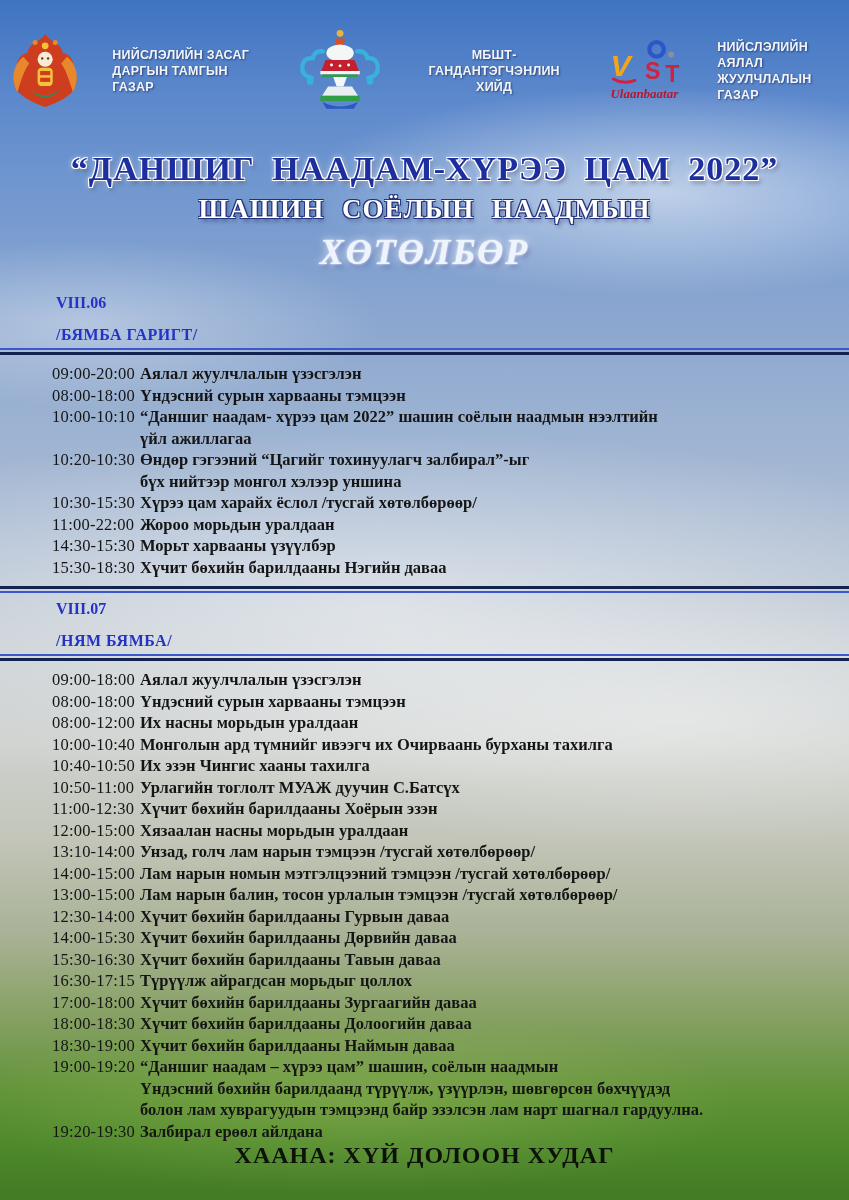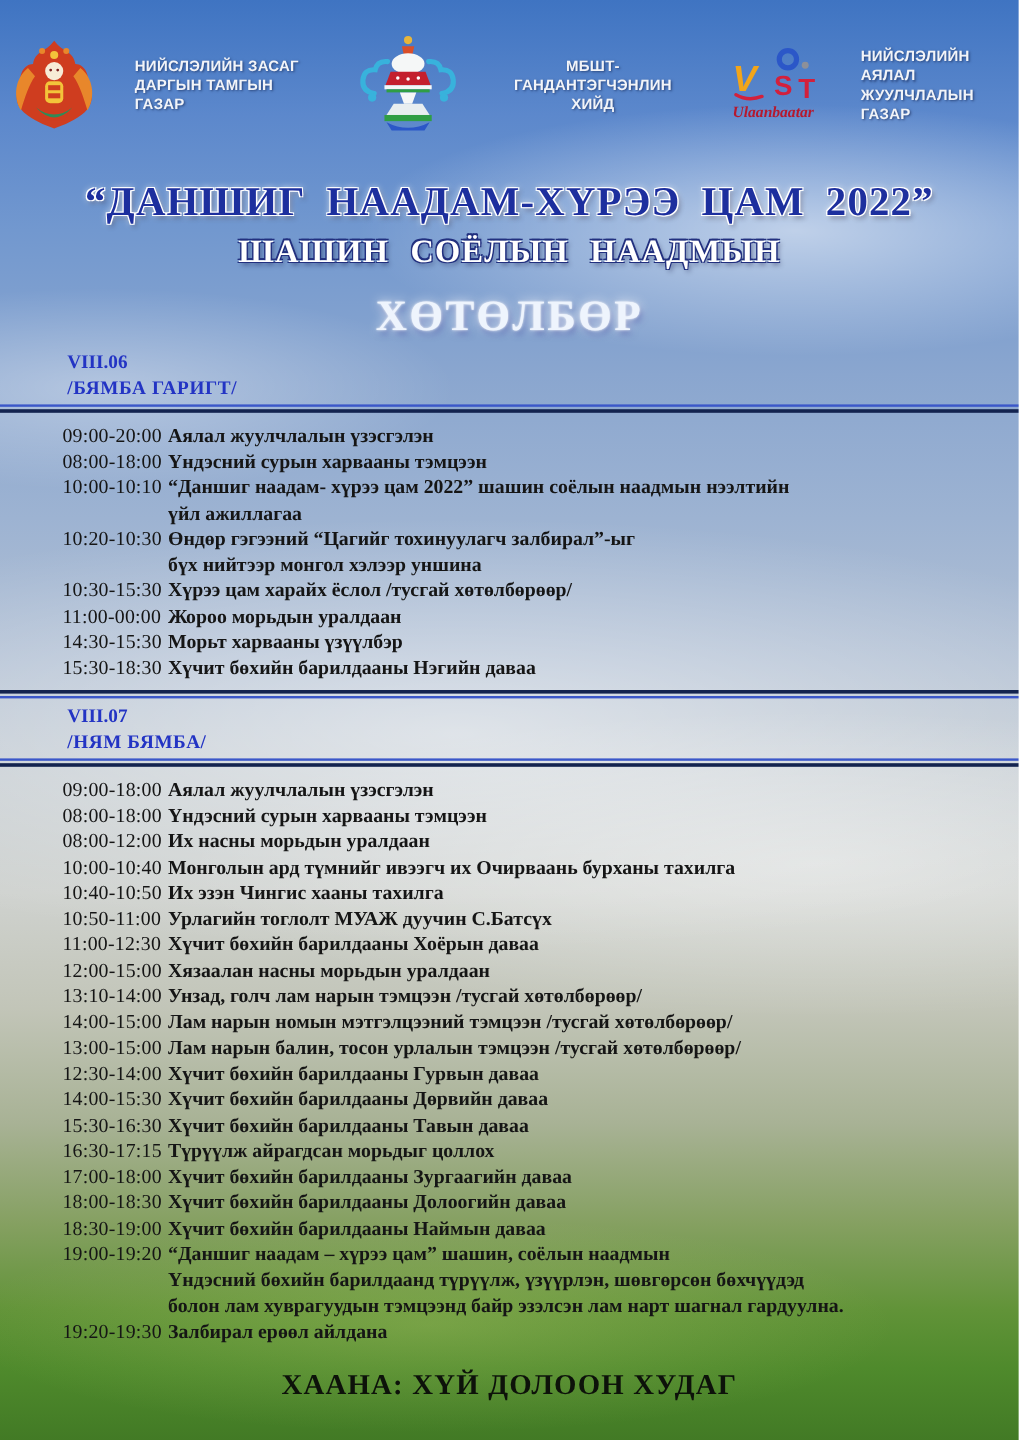--- a/index.html
+++ b/index.html
@@ -45,27 +45,28 @@
     font-size:34px;letter-spacing:1px;word-spacing:8px;color:var(--title-navy);
     text-shadow:-1px -1px 0 #fff,1px -1px 0 #fff,-1px 1px 0 #fff,1px 1px 0 #fff,
                 0 0 6px rgba(255,255,255,.85),2px 3px 4px rgba(0,0,40,.45);
   }
   .title .line2{
     margin-top:6px;font-size:27px;letter-spacing:1px;word-spacing:10px;color:#ffffff;
     text-shadow:-1px -1px 0 #22307f,1px -1px 0 #22307f,-1px 1px 0 #22307f,1px 1px 0 #22307f,
                 2px 3px 4px rgba(0,0,50,.4);
   }
   .title .line3{
-    margin-top:17px;font-size:36px;letter-spacing:2px;color:#eef4fd;
+    margin-top:6px;font-size:36px;letter-spacing:2px;color:#eef4fd;
     text-shadow:0 0 2px #ffffff,0 0 9px rgba(255,255,255,.9),2px 3px 5px rgba(25,40,140,.55);
+    font-style:italic;
   }
   
   .sched{position:absolute;top:292px;left:0;width:100%;color:var(--text);}
   .sec-header{padding-left:56px;font-weight:bold;color:var(--accent);font-size:16px;line-height:21px;}
-  .sec-day{letter-spacing:.5px;}
+  .sec-day{letter-spacing:.5px;margin-top:11px;}
   .rule{height:2px;}
   .rule-under{border-top:2px solid var(--rule-blue);border-bottom:3px solid var(--rule-navy);margin:3px 0 6px 0;}
   .rule-between{border-top:3px solid var(--rule-navy);border-bottom:2px solid var(--rule-blue);margin:4px 0 5px 0;}
   .items{padding:2px 28px 4px 52px;}
   .row{display:flex;font-size:16.5px;line-height:21.5px;}
   .time{flex:none;width:88px;font-weight:normal;letter-spacing:.2px;}
   .text{flex:1;font-weight:600;}
   
   .footer{
     position:absolute;top:1142px;left:0;width:100%;text-align:center;
@@ -185,21 +186,21 @@
               <div class="line cont">бүх нийтээр монгол хэлээр уншина</div>
             </div>
           </div>
           <div class="row">
             <span class="time">10:30-15:30</span>
             <div class="text">
               <div class="line">Хүрээ цам харайх ёслол /тусгай хөтөлбөрөөр/</div>
             </div>
           </div>
           <div class="row">
-            <span class="time">11:00-00:00</span>
+            <span class="time">11:00-22:00</span>
             <div class="text">
               <div class="line">Жороо морьдын уралдаан</div>
             </div>
           </div>
           <div class="row">
             <span class="time">14:30-15:30</span>
             <div class="text">
               <div class="line">Морьт харвааны үзүүлбэр</div>
             </div>
           </div>
@@ -251,21 +252,21 @@
           </div>
           <div class="row">
             <span class="time">10:50-11:00</span>
             <div class="text">
               <div class="line">Урлагийн тоглолт МУАЖ дуучин С.Батсүх</div>
             </div>
           </div>
           <div class="row">
             <span class="time">11:00-12:30</span>
             <div class="text">
-              <div class="line">Хүчит бөхийн барилдааны Хоёрын даваа</div>
+              <div class="line">Хүчит бөхийн барилдааны Хоёрын эзэн</div>
             </div>
           </div>
           <div class="row">
             <span class="time">12:00-15:00</span>
             <div class="text">
               <div class="line">Хязаалан насны морьдын уралдаан</div>
             </div>
           </div>
           <div class="row">
             <span class="time">13:10-14:00</span>

